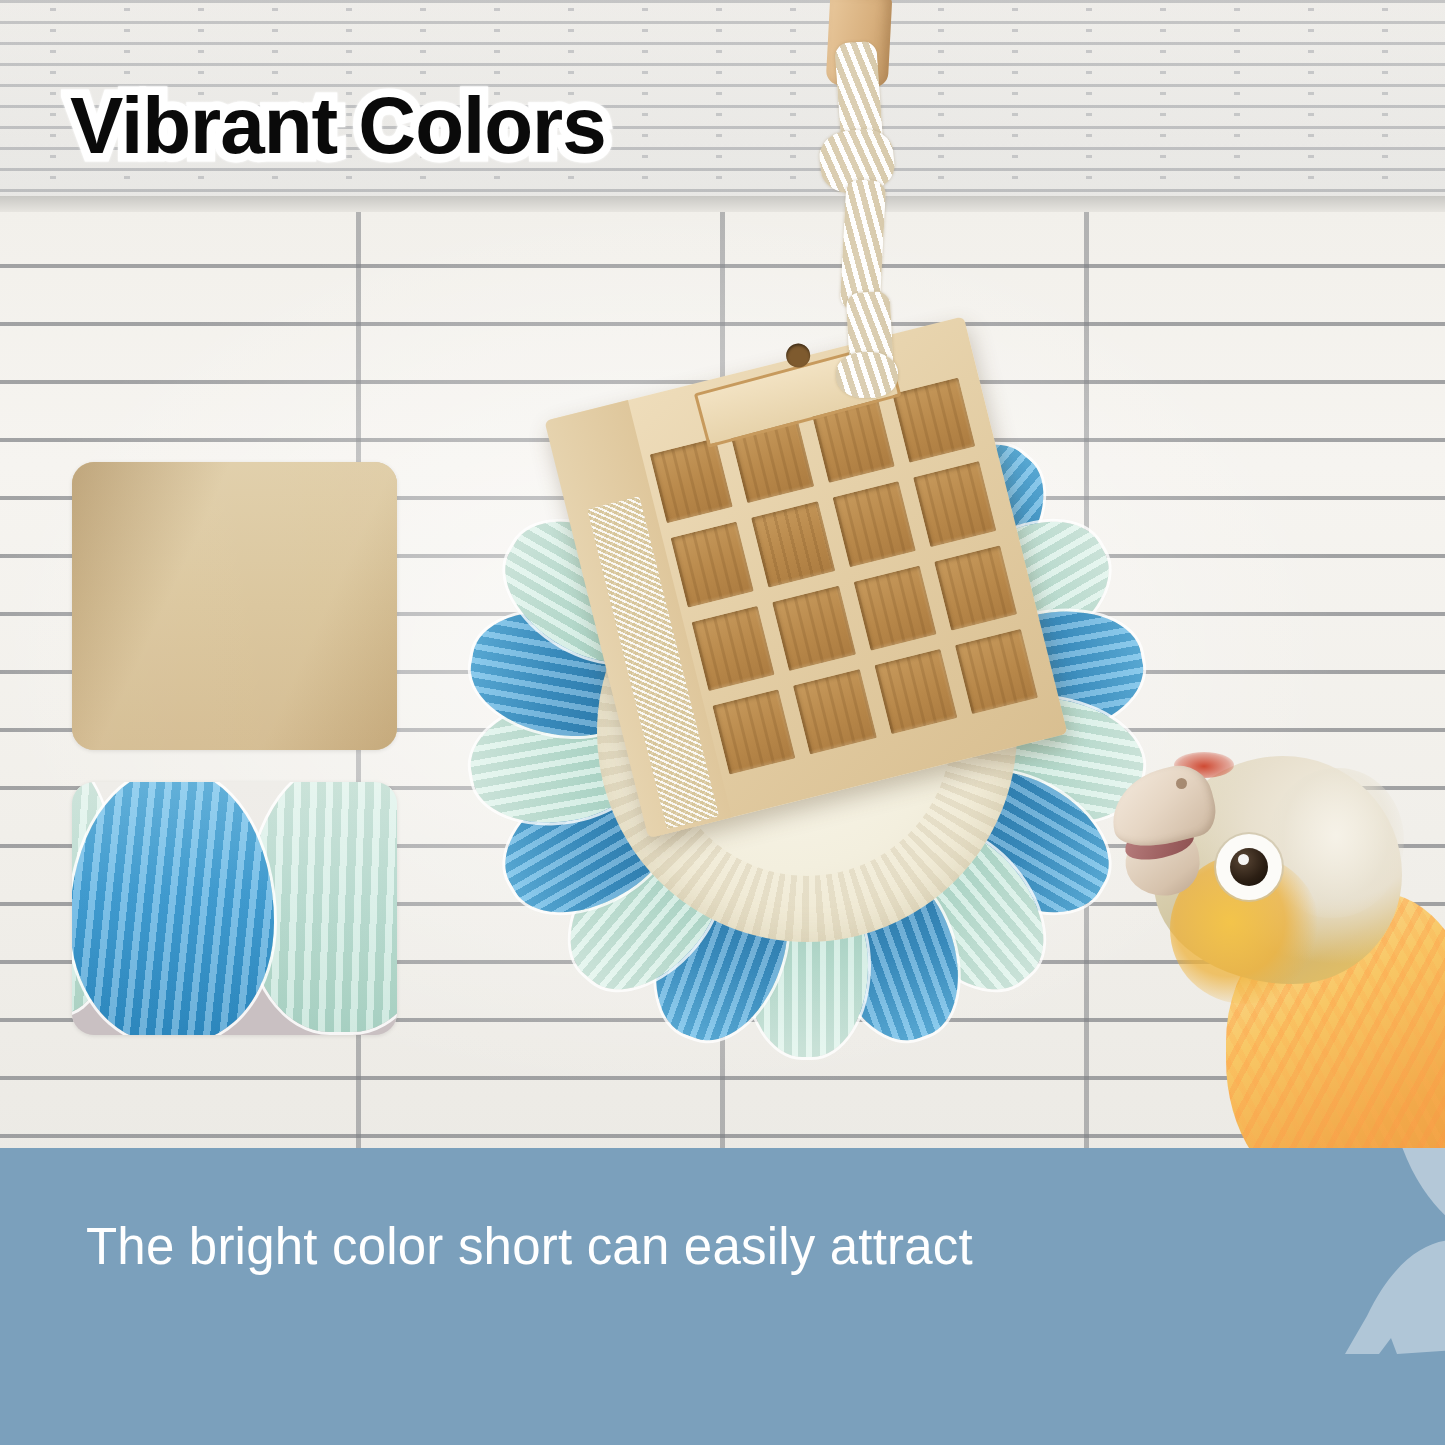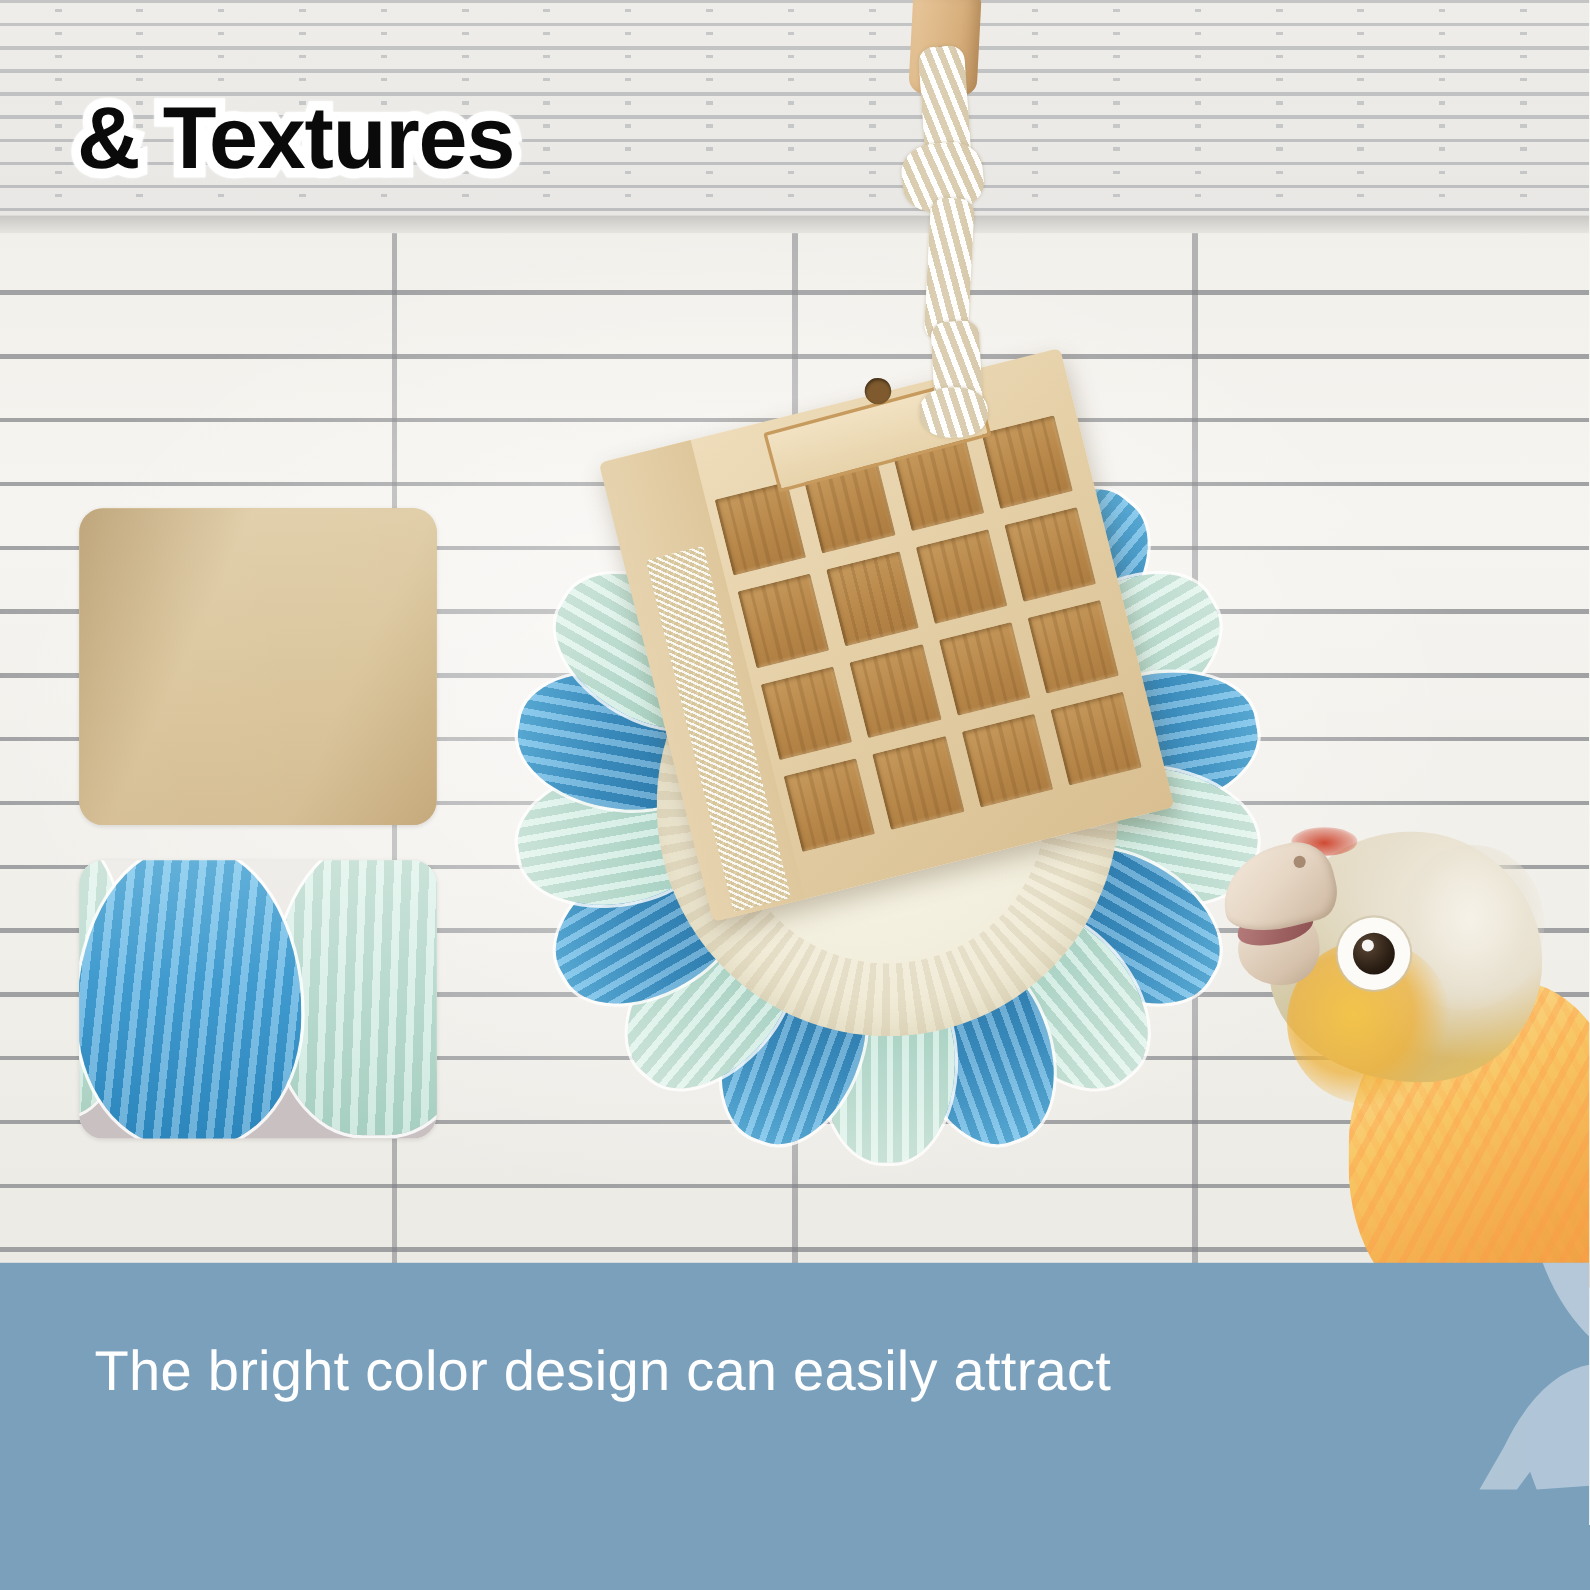--- a/index.html
+++ b/index.html
@@ -372,21 +372,21 @@
     <div class="ceiling"></div>
     <div class="ceiling-sheen"></div>
     <div class="ceil-clips"></div>
     <div class="ceiling-edge"></div>
     <div class="wall"></div>
     <div class="wall-vert"></div>
     <div class="wall-wash"></div>
   </div>
 
   <div class="headline">
-    <span class="hl-line" style="color: rgb(10, 10, 10); -webkit-text-stroke: 17px rgb(255, 255, 255);">&amp; Textures</span>
+    <span class="hl-line" style="color: rgb(10, 10, 10); -webkit-text-stroke: 17px rgb(255, 255, 255);">Vibrant Colors</span>
   </div>
 
   <div class="inset" id="inset-wood">
     <div class="wood-base"></div>
     <div class="wood-grid"></div>
     <div class="wood-shade"></div>
   </div>
 
   <div class="inset" id="inset-shell">
     <div class="shell-bg"></div>
@@ -471,17 +471,17 @@
     <div class="p-eye"></div>
     <div class="p-eye-gleam"></div>
   </div>
 
   <div class="banner" id="banner" style="background: rgb(123, 160, 188);">
     <svg class="banner-deco" viewBox="0 0 150 230" preserveAspectRatio="none">
       <path d="M150 0 L96 0 C110 40 132 66 150 80 Z" fill="#E4EAF0"></path>
       <path d="M150 96 C120 96 88 118 62 172 L40 210 L74 210 L86 194 L92 210 L150 206 Z" fill="#DDE6EE"></path>
     </svg>
     <div class="caption" style="color: rgb(255, 255, 255);">
-      <span class="cap-line">The bright color design can easily attract</span>
+      <span class="cap-line">The bright color short can easily attract</span>
     </div>
   </div>
 
 </div>
 
 </body></html>

